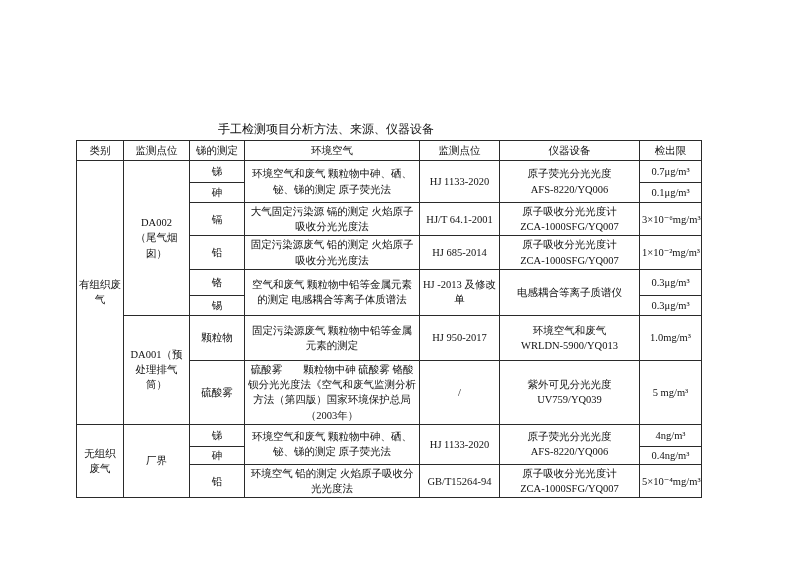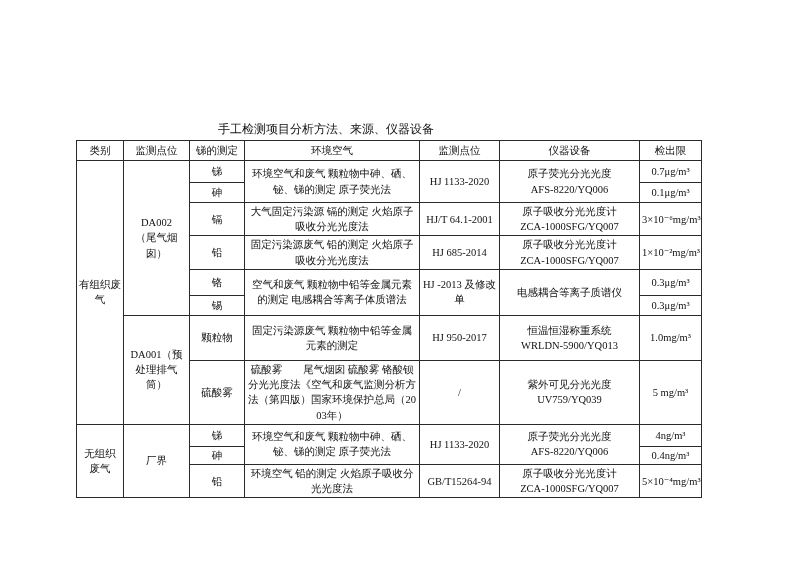--- a/index.html
+++ b/index.html
@@ -151,28 +151,28 @@
       <tr style="height:20px">
         <td>锡</td>
         <td>0.3μg/m³</td>
       </tr>
       <tr style="height:45px">
         <td class="cell-point" rowspan="2">DA001（预处理排气筒）</td>
         <td>颗粒物</td>
         <td class="cell-method">固定污染源废气 颗粒物中铅等金属元素的测定</td>
         <td>HJ 950-2017</td>
         <td>
-          <span class="instr-line">恒温恒湿称重系统</span>
+          <span class="instr-line">环境空气和废气</span>
           <span class="instr-line">WRLDN-5900/YQ013</span>
         </td>
         <td>1.0mg/m³</td>
       </tr>
       <tr style="height:62px">
         <td>硫酸雾</td>
-        <td class="cell-method">硫酸雾　　尾气烟囱 硫酸雾 铬酸钡分光光度法《空气和废气监测分析方法（第四版）国家环境保护总局（2003年）</td>
+        <td class="cell-method">硫酸雾　　颗粒物中砷 硫酸雾 铬酸钡分光光度法《空气和废气监测分析方法（第四版）国家环境保护总局（2003年）</td>
         <td>/</td>
         <td>
           <span class="instr-line">紫外可见分光光度</span>
           <span class="instr-line">UV759/YQ039</span>
         </td>
         <td>5 mg/m³</td>
       </tr>
       <tr style="height:22px">
         <td class="cell-category" rowspan="3">无组织
 废气</td>

